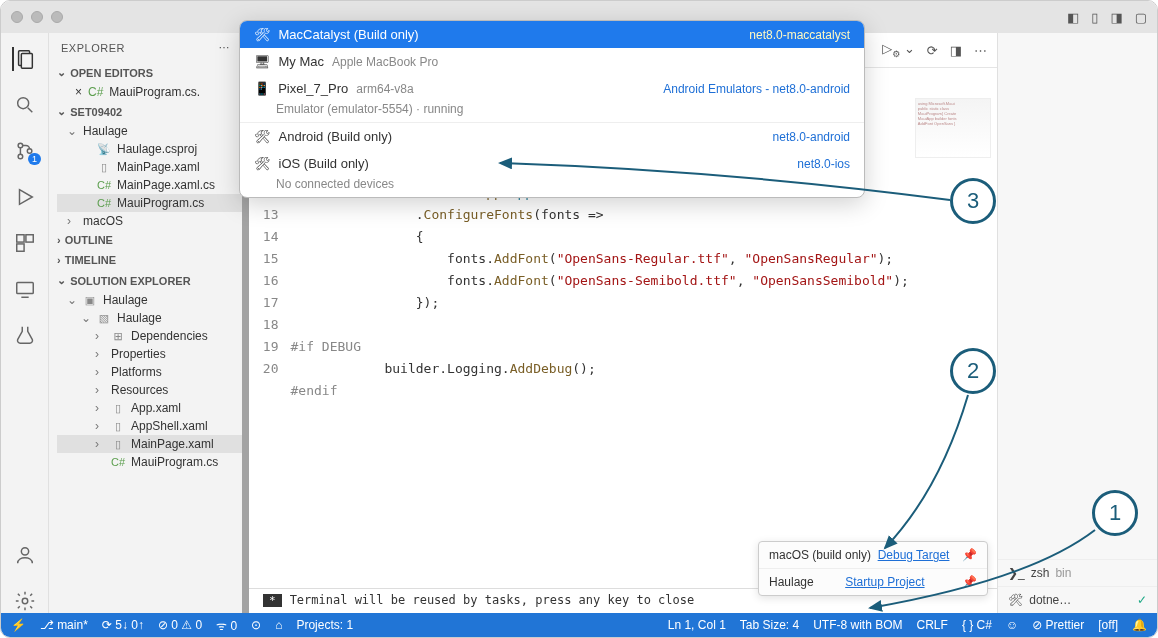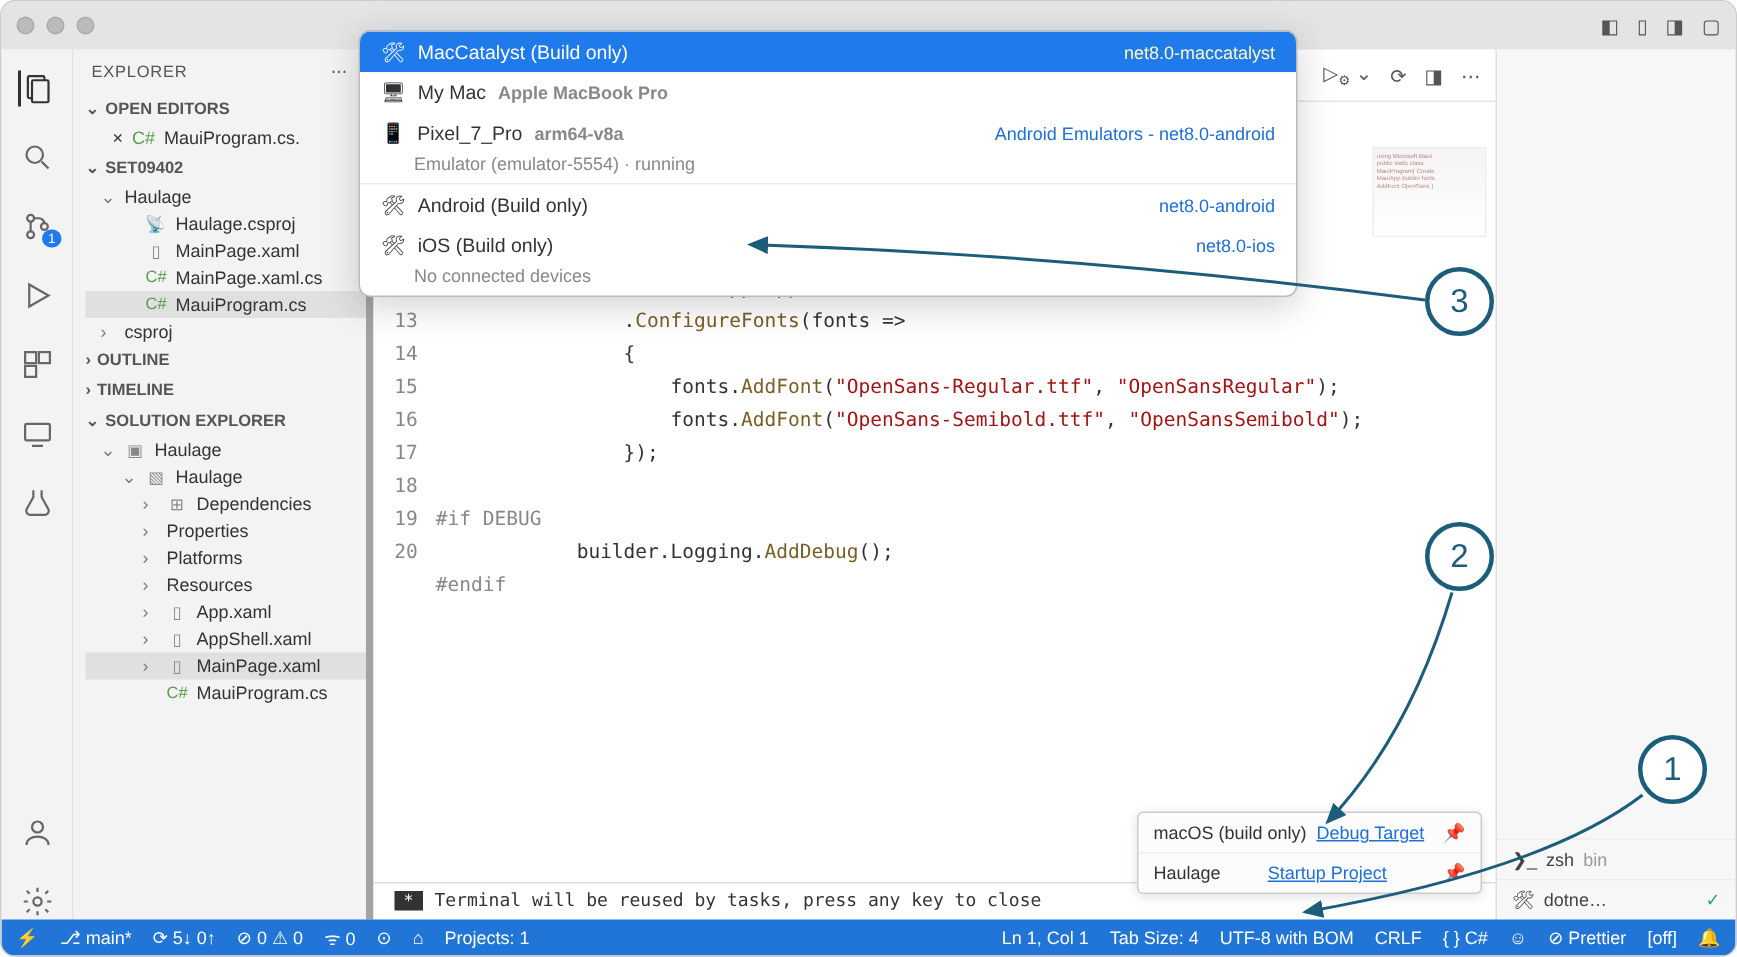--- a/index.html
+++ b/index.html
@@ -8,21 +8,21 @@
 .titlebar { height: 32px; background: #e4e4e4; display: flex; align-items: center; padding: 0 10px; gap: 8px; position: relative; }
 .traffic { display: flex; gap: 8px; }
 .tl { width: 12px; height: 12px; border-radius: 50%; background: #bbb; border: 0.5px solid #aaa; }
 .titlebar-right { margin-left: auto; display: flex; gap: 12px; color: #555; }
 .main { flex: 1; display: flex; min-height: 0; }
 .activitybar { width: 48px; background: #f3f3f3; border-right: 1px solid #e0e0e0; display: flex; flex-direction: column; align-items: center; padding-top: 14px; gap: 22px; color: #666; }
 .activitybar .ico { width: 24px; height: 24px; display: flex; align-items: center; justify-content: center; cursor: pointer; }
 .activitybar .ico.active { color: #333; border-left: 2px solid #333; margin-left:-2px; padding-left:0px; }
 .activitybar .spacer { flex: 1; }
 .badge { position: absolute; background: #1f7aec; color:#fff; font-size:9px; border-radius:8px; padding:1px 4px; transform: translate(10px, 8px); }
-.sidebar { width: 200px; background: #f3f3f3; border-right: 5px solid #a3a3a3; display: flex; flex-direction: column; font-size: 12px; overflow: hidden; }
+.sidebar { width: 200px; background: #f3f3f3; border-right: 7px solid #a3a3a3; display: flex; flex-direction: column; font-size: 12px; overflow: hidden; }
 .sidebar-header { padding: 8px 12px; font-size: 11px; letter-spacing: 0.5px; color: #555; display:flex; justify-content:space-between; align-items:center;}
 .section-label { padding: 4px 8px; font-size: 11px; font-weight: 600; color: #555; cursor: pointer; display:flex; align-items:center; gap:4px; }
 .tree { padding-left: 8px; }
 .tree-row { padding: 2px 6px 2px 18px; display: flex; align-items: center; gap: 6px; cursor: pointer; color:#333; white-space:nowrap; overflow:hidden; }
 .tree-row.active { background: #e0e0e0; }
 .tree-row .chev { width: 10px; color: #777; }
 .editor-area { flex: 1; display: flex; flex-direction: column; min-width: 0; background:#fff; }
 .tabbar { height: 35px; border-bottom: 1px solid #e5e5e5; display: flex; align-items: center; justify-content: flex-end; padding: 0 10px; gap: 12px; color: #555; }
 .breadcrumb { height: 22px; }
 .code-wrap { flex: 1; display: flex; overflow: hidden; position: relative; }
@@ -48,21 +48,21 @@
 .statusbar .sbr { margin-left: auto; display:flex; gap:14px; align-items:center;justify-content:center; }
 
 .dropdown-overlay { position: absolute; top: 20px; left: 239px; width: 626px; background: #fff; border: 1px solid #bbb; border-radius: 8px; box-shadow: 0 6px 24px rgba(0,0,0,0.18); overflow: hidden; z-index: 50; }
 .dd-input-wrap { padding: 6px; }
 .dd-input { width: 100%; height: 30px; border: 1px solid #1f7aec; border-radius: 4px; padding: 0 10px; font-size: 13px; outline: none; color:#333; }
 .dd-input::placeholder { color: #999; }
 .dd-item { padding: 6px 14px; display: flex; align-items: center; font-size: 13px; color: #333; gap: 8px; cursor:pointer; }
 .dd-item.sel { background: #1f7aec; color: #fff; }
 .dd-item .right { margin-left: auto; font-size: 12px; }
 .dd-sub { padding: 0 14px 6px 36px; font-size: 12px; color: #888; }
-.dd-item .dim { color: #888; font-size: 12px; font-weight: bold; }
+.dd-item .dim { color: #888; font-size: 12px; }
 .dd-item.sel .dim, .dd-item.sel .right { color: #fef9c3; }
 .dd-link { color: #1e6fd6; }
 .dd-sep { border-top: 1px solid #eee; }
 
 .annot { position: absolute; z-index: 100; }
 .circ { width: 46px; height: 46px; border: 3px solid #1b5d7a; border-radius: 50%; background: #fff; display:flex; align-items:center; justify-content:center; font-size: 22px; color:#1b5d7a; font-weight:500; }
 svg.arrow { position:absolute; z-index:95; overflow:visible; }
 
 .popup { position: absolute; right: 170px; bottom: 42px; width: 230px; background: #fcfcfc; border: 1px solid #ccc; border-radius: 4px; box-shadow: 0 2px 8px rgba(0,0,0,0.12); font-size: 12px; z-index:60; }
 .popup-row { display:flex; justify-content:space-between; padding: 6px 10px; align-items:flex-end; }
@@ -191,21 +191,21 @@
             <span class="icon-small" style="color:#5b9e4d;font-size:11px">C#</span>
             <span>MainPage.xaml.cs</span>
           </div>
           <div class="tree-row active" style="padding-left: 24px;">
             <span class="chev"></span>
             <span class="icon-small" style="color:#5b9e4d;font-size:11px">C#</span>
             <span>MauiProgram.cs</span>
           </div>
           <div class="tree-row" style="padding-left: 10px;">
             <span class="chev">›</span>
-            <span>csproj</span>
+            <span>macOS</span>
           </div>
         </div>
       <div class="section-label">
           <span>›</span>
           <span>OUTLINE</span>
         </div>
       <div class="section-label">
           <span>›</span>
           <span>TIMELINE</span>
         </div>

